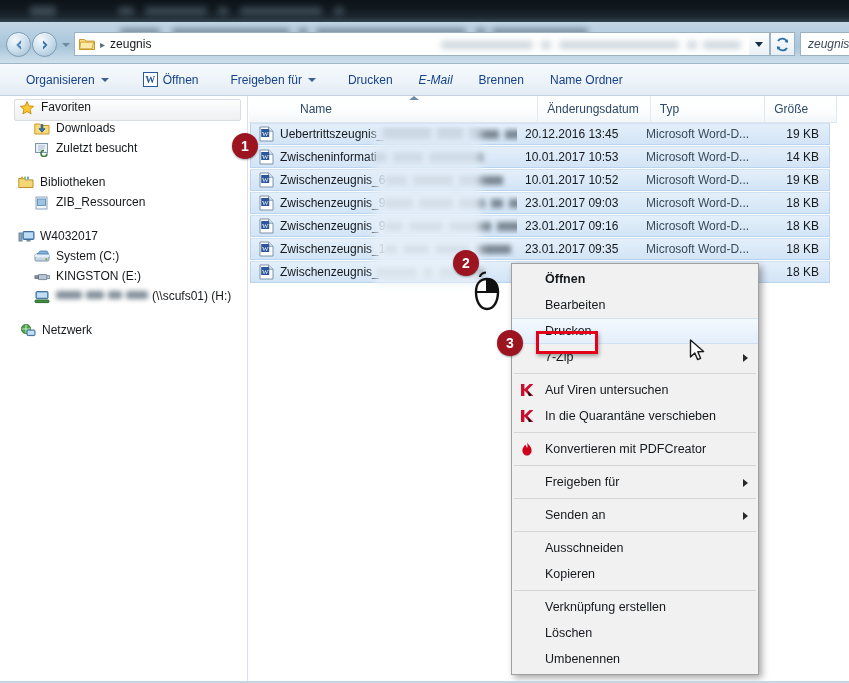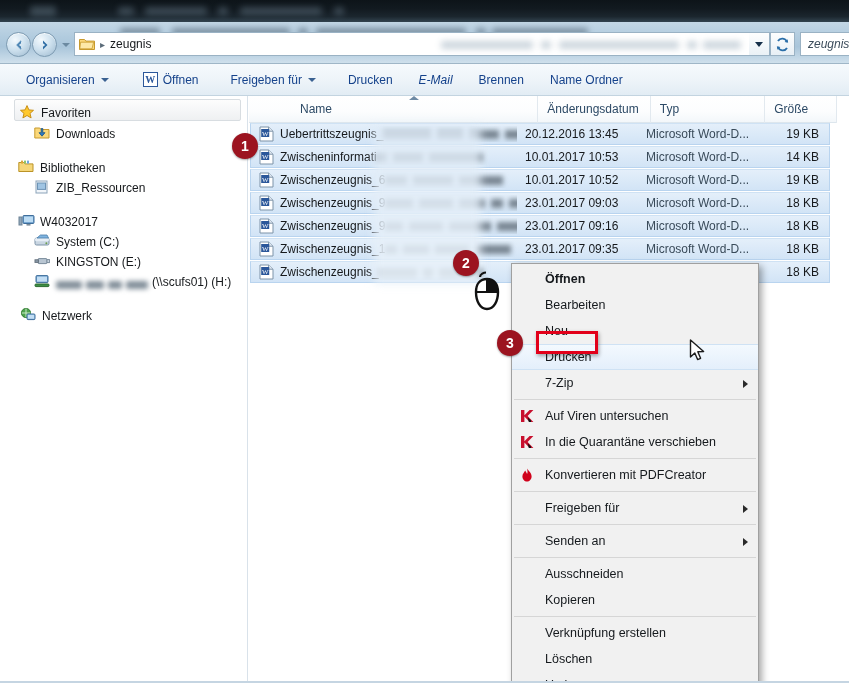--- a/index.html
+++ b/index.html
@@ -119,21 +119,21 @@
     position: absolute; left: 0; top: 96px; width: 248px; height: 587px;
     background: #ffffff; border-right: 1px solid #d9e2ea;
     padding-top: 3px; overflow: hidden;
   }
   .left-edge {
     position: absolute; left: 0; top: 96px; width: 8px; height: 587px;
     background: linear-gradient(90deg,#b6cddd 0%, #cfe0ec 55%, #ffffff 100%);
   }
 
   .nav-row {
-    display: flex; align-items: flex-end; height: 20px;
+    display: flex; align-items: flex-start; height: 20px;
     font-size: 12px; color: #16191c; padding-left: 18px; white-space: nowrap;
   }
   .nav-row.header-sel {
     background: linear-gradient(180deg,#fdfdfd,#eef0f2);
     border: 1px solid #d8dde1; border-radius: 2px;
     margin: 0 6px 0 14px; padding-left: 4px; height: 22px;
   }
   .nav-row.child { padding-left: 34px; }
   .nav-row .ico { width: 16px; height: 16px; margin-right: 6px; flex: none; position: relative; }
   .nav-gap { height: 14px; }
@@ -352,20 +352,31 @@
     <div class="nav-row child">
       <span class="ico">
         <svg width="16" height="16" viewBox="0 0 16 16">
           <path d="M0.8 3 h5 l1.3 1.5 H15 V13 H0.8 Z" fill="#fbd87a" stroke="#c79a2e"></path>
           <path d="M8.8 3.5 v4.2 h2.2 L8 11.2 L5 7.7 h2.2 V3.5 Z" fill="#2f7bc4" stroke="#1c547f" stroke-width=".8"></path>
         </svg>
       </span>
       <span>Downloads</span>
     </div>
 
+    <div class="nav-row child">
+      <span class="ico">
+        <svg width="16" height="16" viewBox="0 0 16 16">
+          <rect x="1.5" y="2.5" width="12" height="9" fill="#dbe7f2" stroke="#7d95ad"></rect>
+          <path d="M2.5 3.5 h10 v7 h-10 Z" fill="#f1f6fb"></path>
+          <path d="M4 5 h7 M4 7 h7 M4 9 h5" stroke="#9bb0c4" stroke-width=".9"></path>
+          <path d="M10 9.5 a3 3 0 1 0 3 3" fill="none" stroke="#3a7a3a" stroke-width="1.6"></path>
+        </svg>
+      </span>
+      <span>Zuletzt besucht</span>
+    </div>
 
     <div class="nav-gap"></div>
 
     <div class="nav-row">
       <span class="ico">
         <svg width="16" height="16" viewBox="0 0 16 16">
           <path d="M0.8 3.5 h5 l1.2 1.4 H15 V12.5 H0.8 Z" fill="#f5d77a" stroke="#bb9327"></path>
           <rect x="3" y="1.6" width="2" height="3" fill="#d9a73a"></rect>
           <rect x="6" y="1.6" width="2" height="3" fill="#8ec66a"></rect>
           <rect x="9" y="1.6" width="2" height="3" fill="#6fa8dd"></rect>
@@ -618,23 +629,20 @@
 
   <div class="ctxmenu">
     <div class="ctx-left-strip"></div>
     <div id="ctx-items" style="position:relative;">
         <div class="mi bold">
           <span>Öffnen</span>
         </div>
         <div class="mi">
           <span>Bearbeiten</span>
         </div>
-        <div class="mi">
-          <span>Neu</span>
-        </div>
         <div class="mi hl">
           <span>Drucken</span>
         </div>
         <div class="mi">
           <span>7-Zip</span>
           <i class="arrow"></i>
         </div>
         <div class="ctx-sep"></div>
         <div class="mi">
           <span class="mico"><svg width="16" height="16" viewBox="0 0 16 16">

